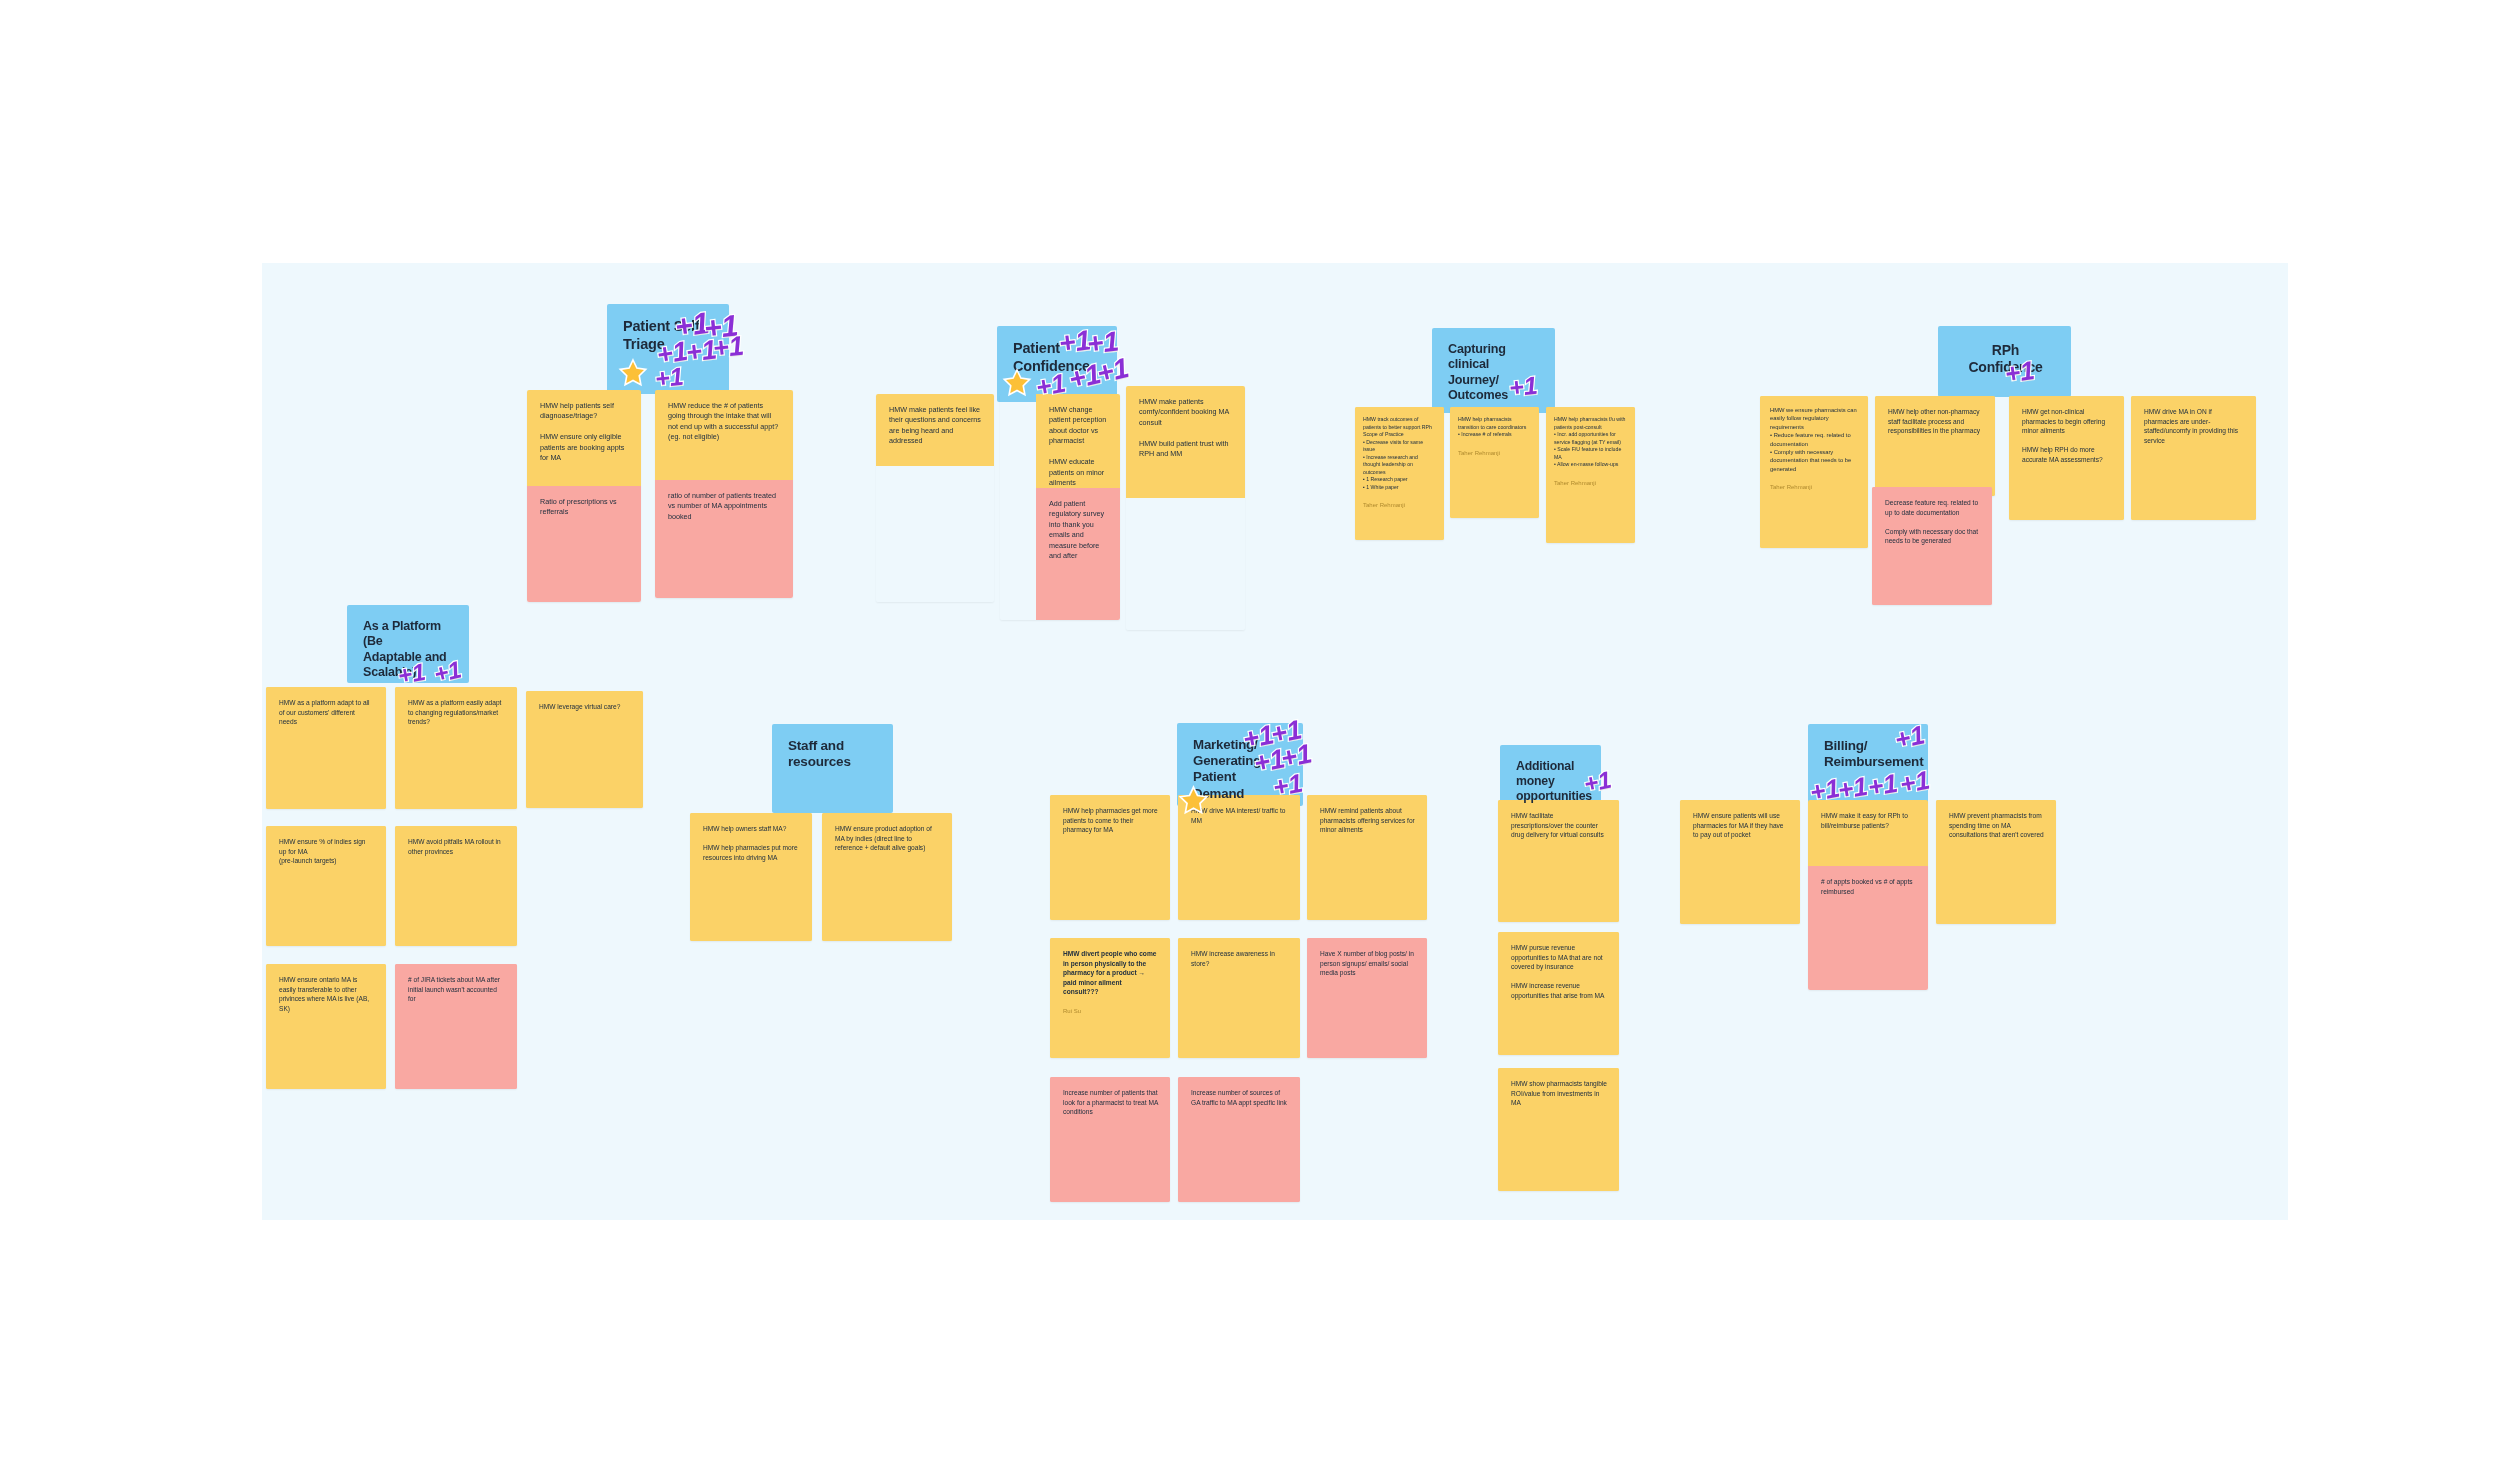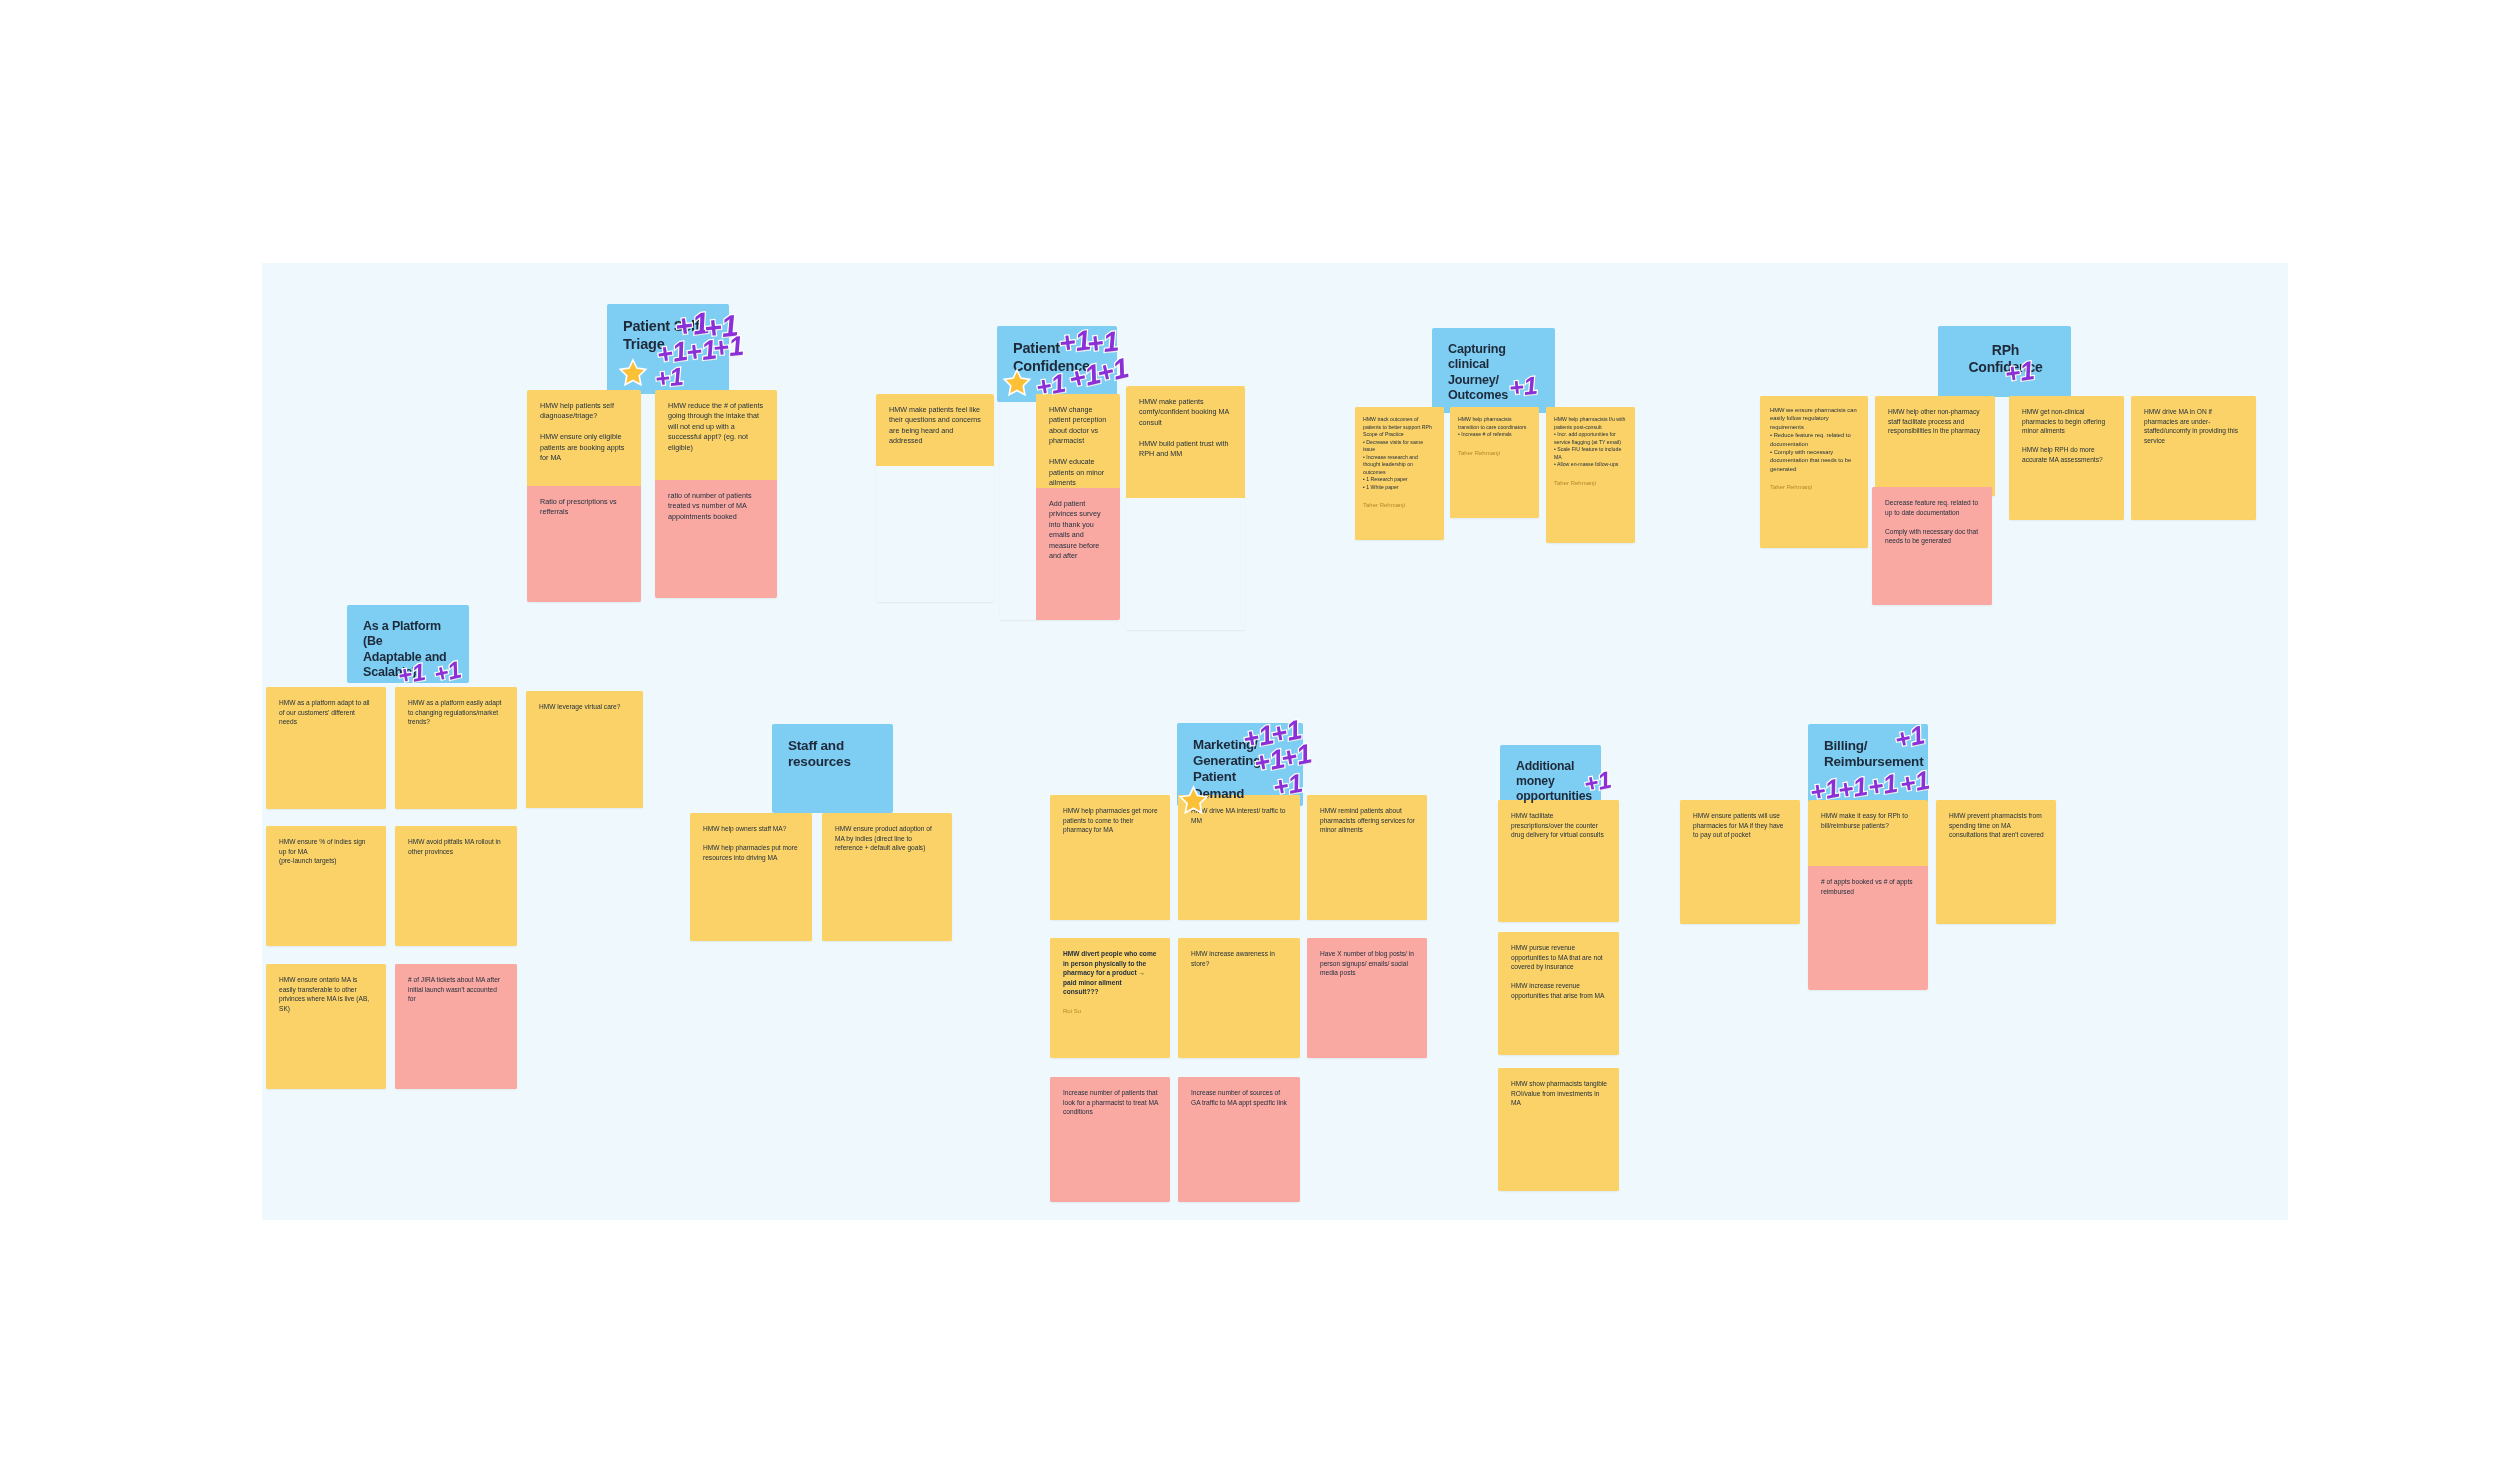--- a/index.html
+++ b/index.html
@@ -51,21 +51,21 @@
     <div class="vote" style="left:686px;top:336px;font-size:27px;transform:rotate(-7deg);">+1</div>
     <div class="vote" style="left:713px;top:332px;font-size:27px;transform:rotate(-6deg);">+1</div>
     <div class="vote" style="left:655px;top:363px;font-size:25px;transform:rotate(-6deg);">+1</div>
 
     <div class="note" style="left:527px;top:390px;width:114px;height:212px;">
       <div class="seg yellow" style="height:96px;font-size:7.2px;"><span>HMW help patients self diagnoase/triage?
 
 HMW ensure only eligible patients are booking appts for MA</span></div>
       <div class="seg pink" style="height:116px;font-size:7.2px;"><span>Ratio of prescriptions vs refferrals</span></div>
     </div>
-    <div class="note" style="left:655px;top:390px;width:122px;height:208px;">
+    <div class="note" style="left:655px;top:390px;width:138px;height:208px;">
       <div class="seg yellow" style="height:90px;font-size:7.2px;"><span>HMW reduce the # of patients going through the intake that will not end up with a successful appt? (eg. not eligible)</span></div>
       <div class="seg pink" style="height:118px;font-size:7.2px;"><span>ratio of number of patients treated vs number of MA appointments booked</span></div>
     </div>
   </div>
 
   <div class="cluster">
     <div class="hdr" style="left:997px;top:326px;width:120px;height:76px;font-size:14.5px;">
       <span class="t">Patient
 Confidence</span>
     </div>
@@ -78,21 +78,21 @@
     <div class="vote" style="left:1069px;top:361px;font-size:28px;transform:rotate(-13deg);">+1</div>
     <div class="vote" style="left:1097px;top:355px;font-size:28px;transform:rotate(-13deg);">+1</div>
 
     <div class="note" style="left:876px;top:394px;width:118px;height:208px;">
       <div class="seg yellow" style="height:72px;font-size:7.2px;"><span>HMW make patients feel like their questions and concerns are being heard and addressed</span></div>
     </div>
     <div class="note" style="left:1000px;top:394px;width:120px;height:226px;padding-left:36px;">
       <div class="seg yellow" style="height:94px;font-size:7.2px;"><span>HMW change patient perception about doctor vs pharmacist
 
 HMW educate patients on minor ailments</span></div>
-      <div class="seg pink" style="height:132px;font-size:7.2px;"><span>Add patient privinces survey into thank you emails and measure before and after</span></div>
+      <div class="seg pink" style="height:132px;font-size:7.2px;"><span>Add patient regulatory survey into thank you emails and measure before and after</span></div>
     </div>
     <div class="note" style="left:1126px;top:386px;width:119px;height:244px;">
       <div class="seg yellow" style="height:112px;font-size:7.2px;"><span>HMW make patients comfy/confident booking MA consult
 
 HMW build patient trust with RPH and MM</span></div>
     </div>
   </div>
 
   <div class="cluster">
     <div class="hdr" style="left:1432px;top:328px;width:123px;height:85px;font-size:12.6px;">

